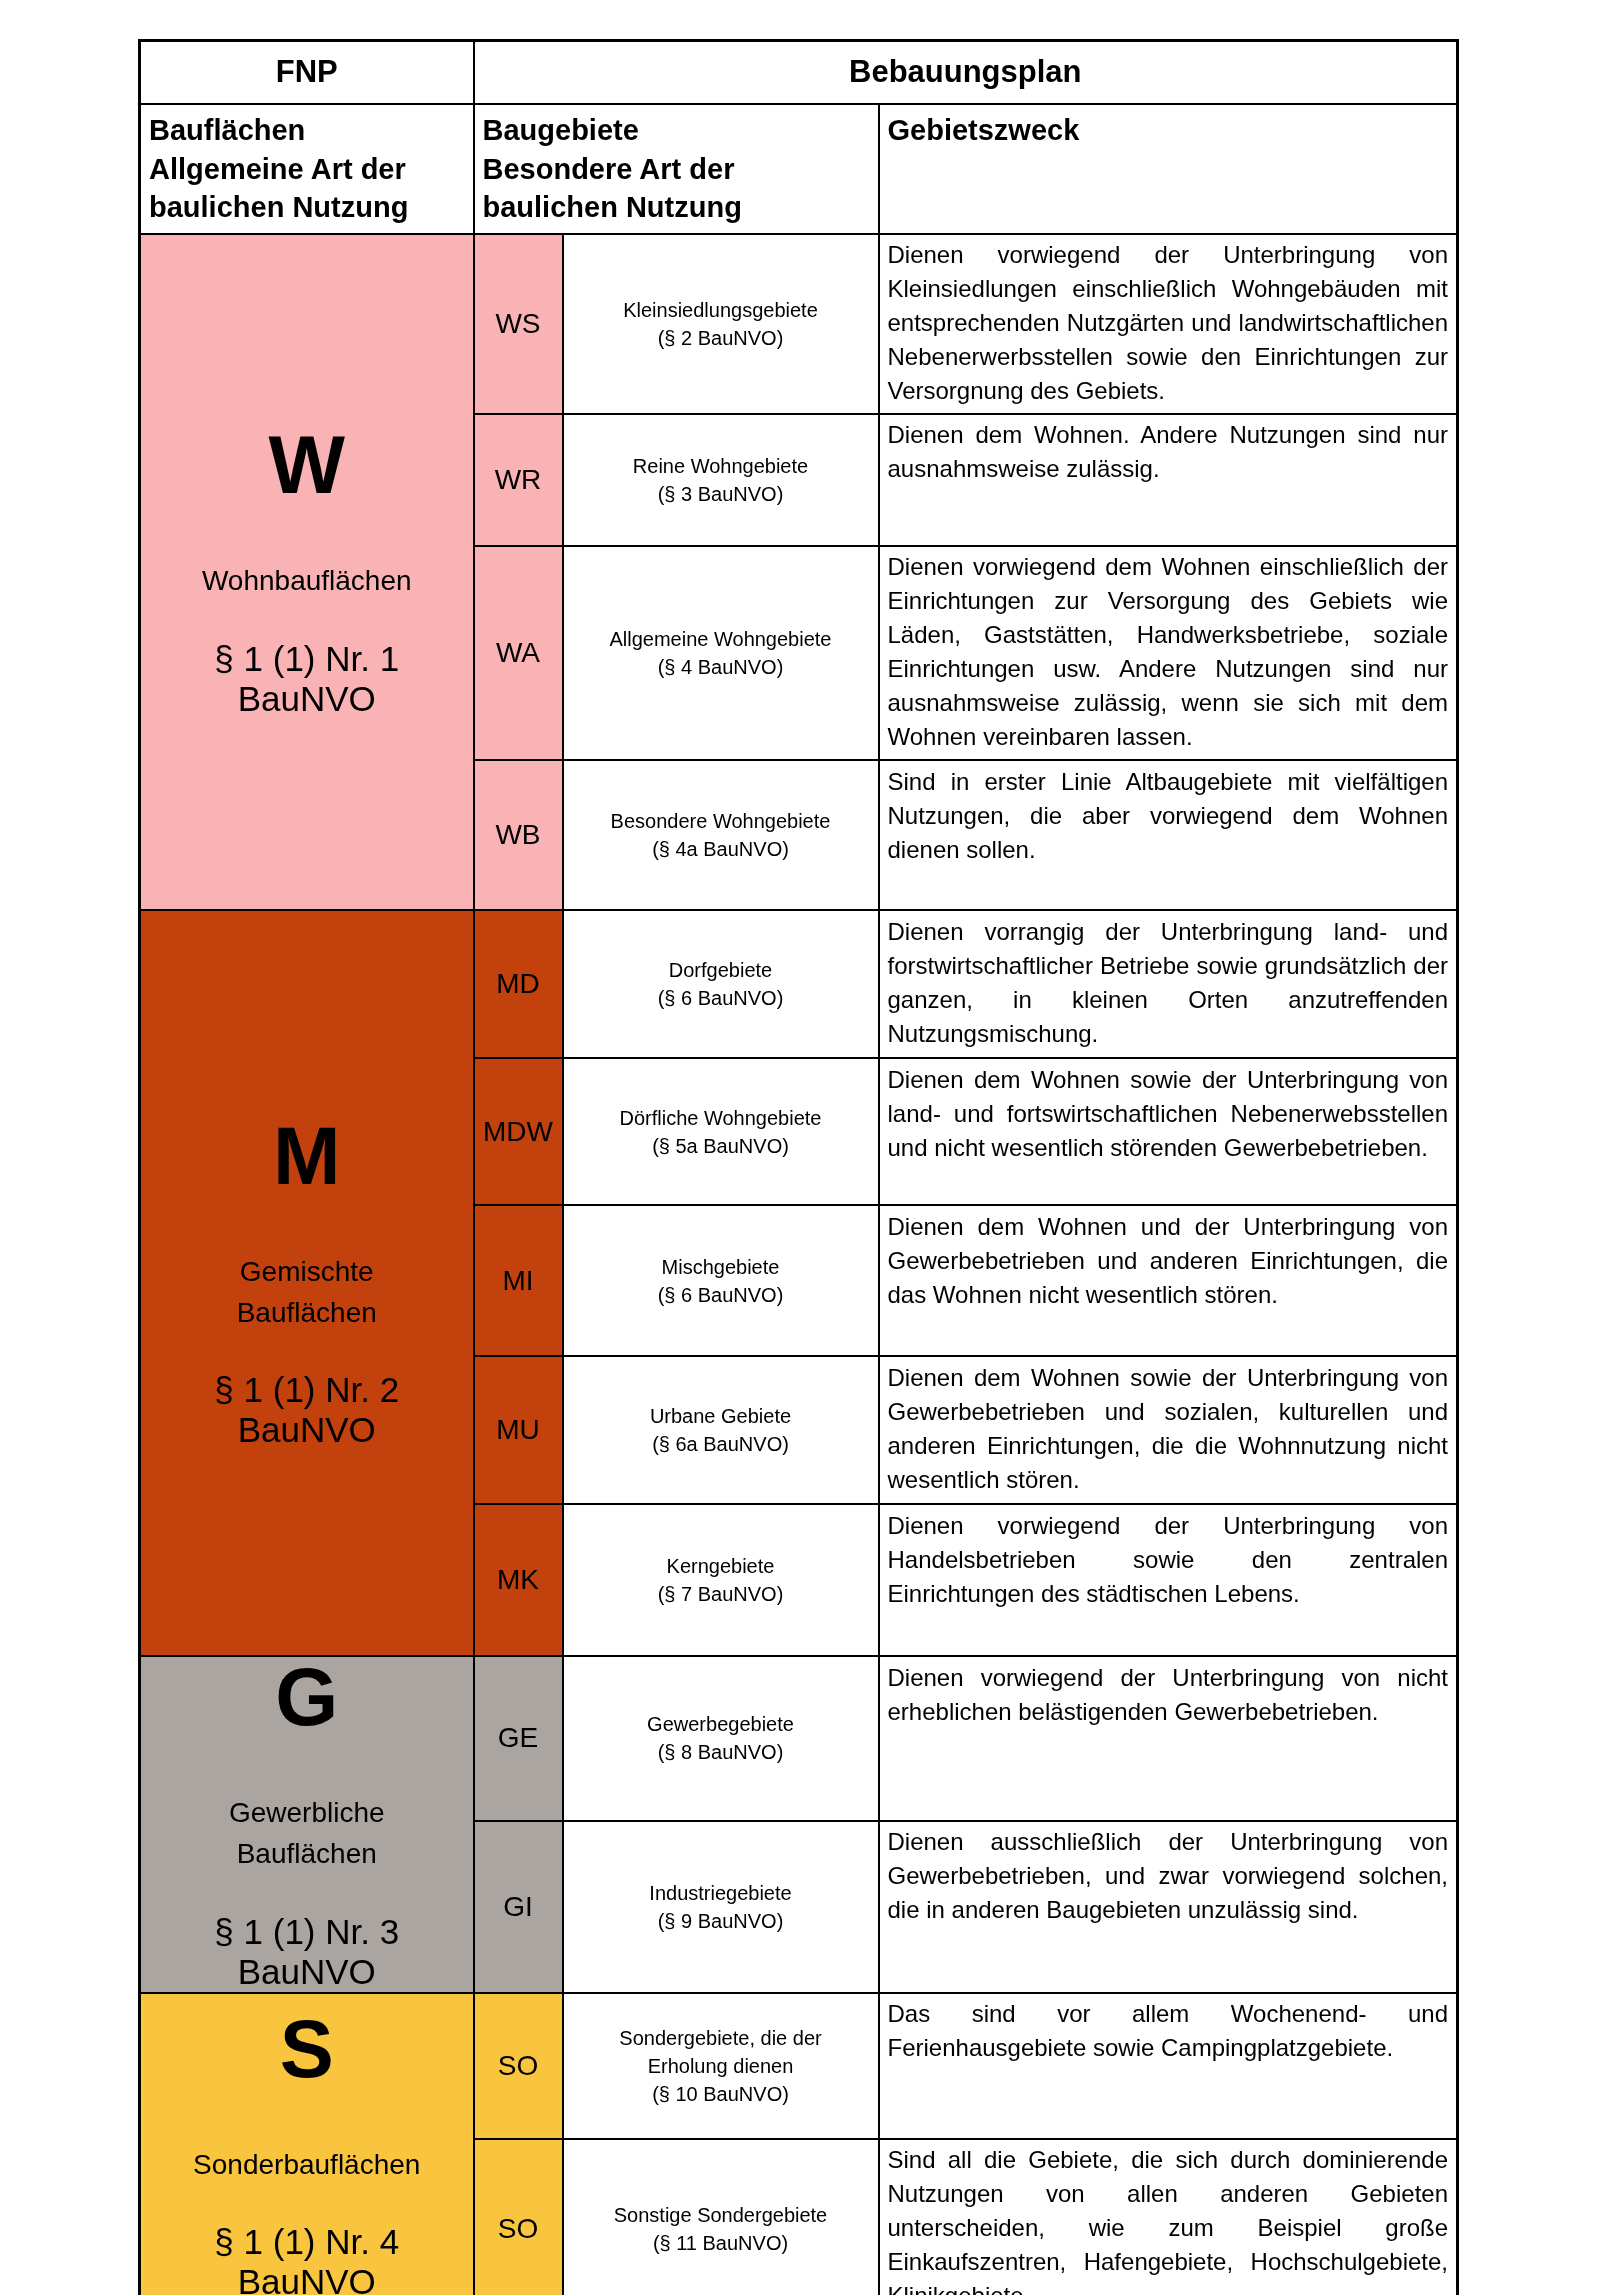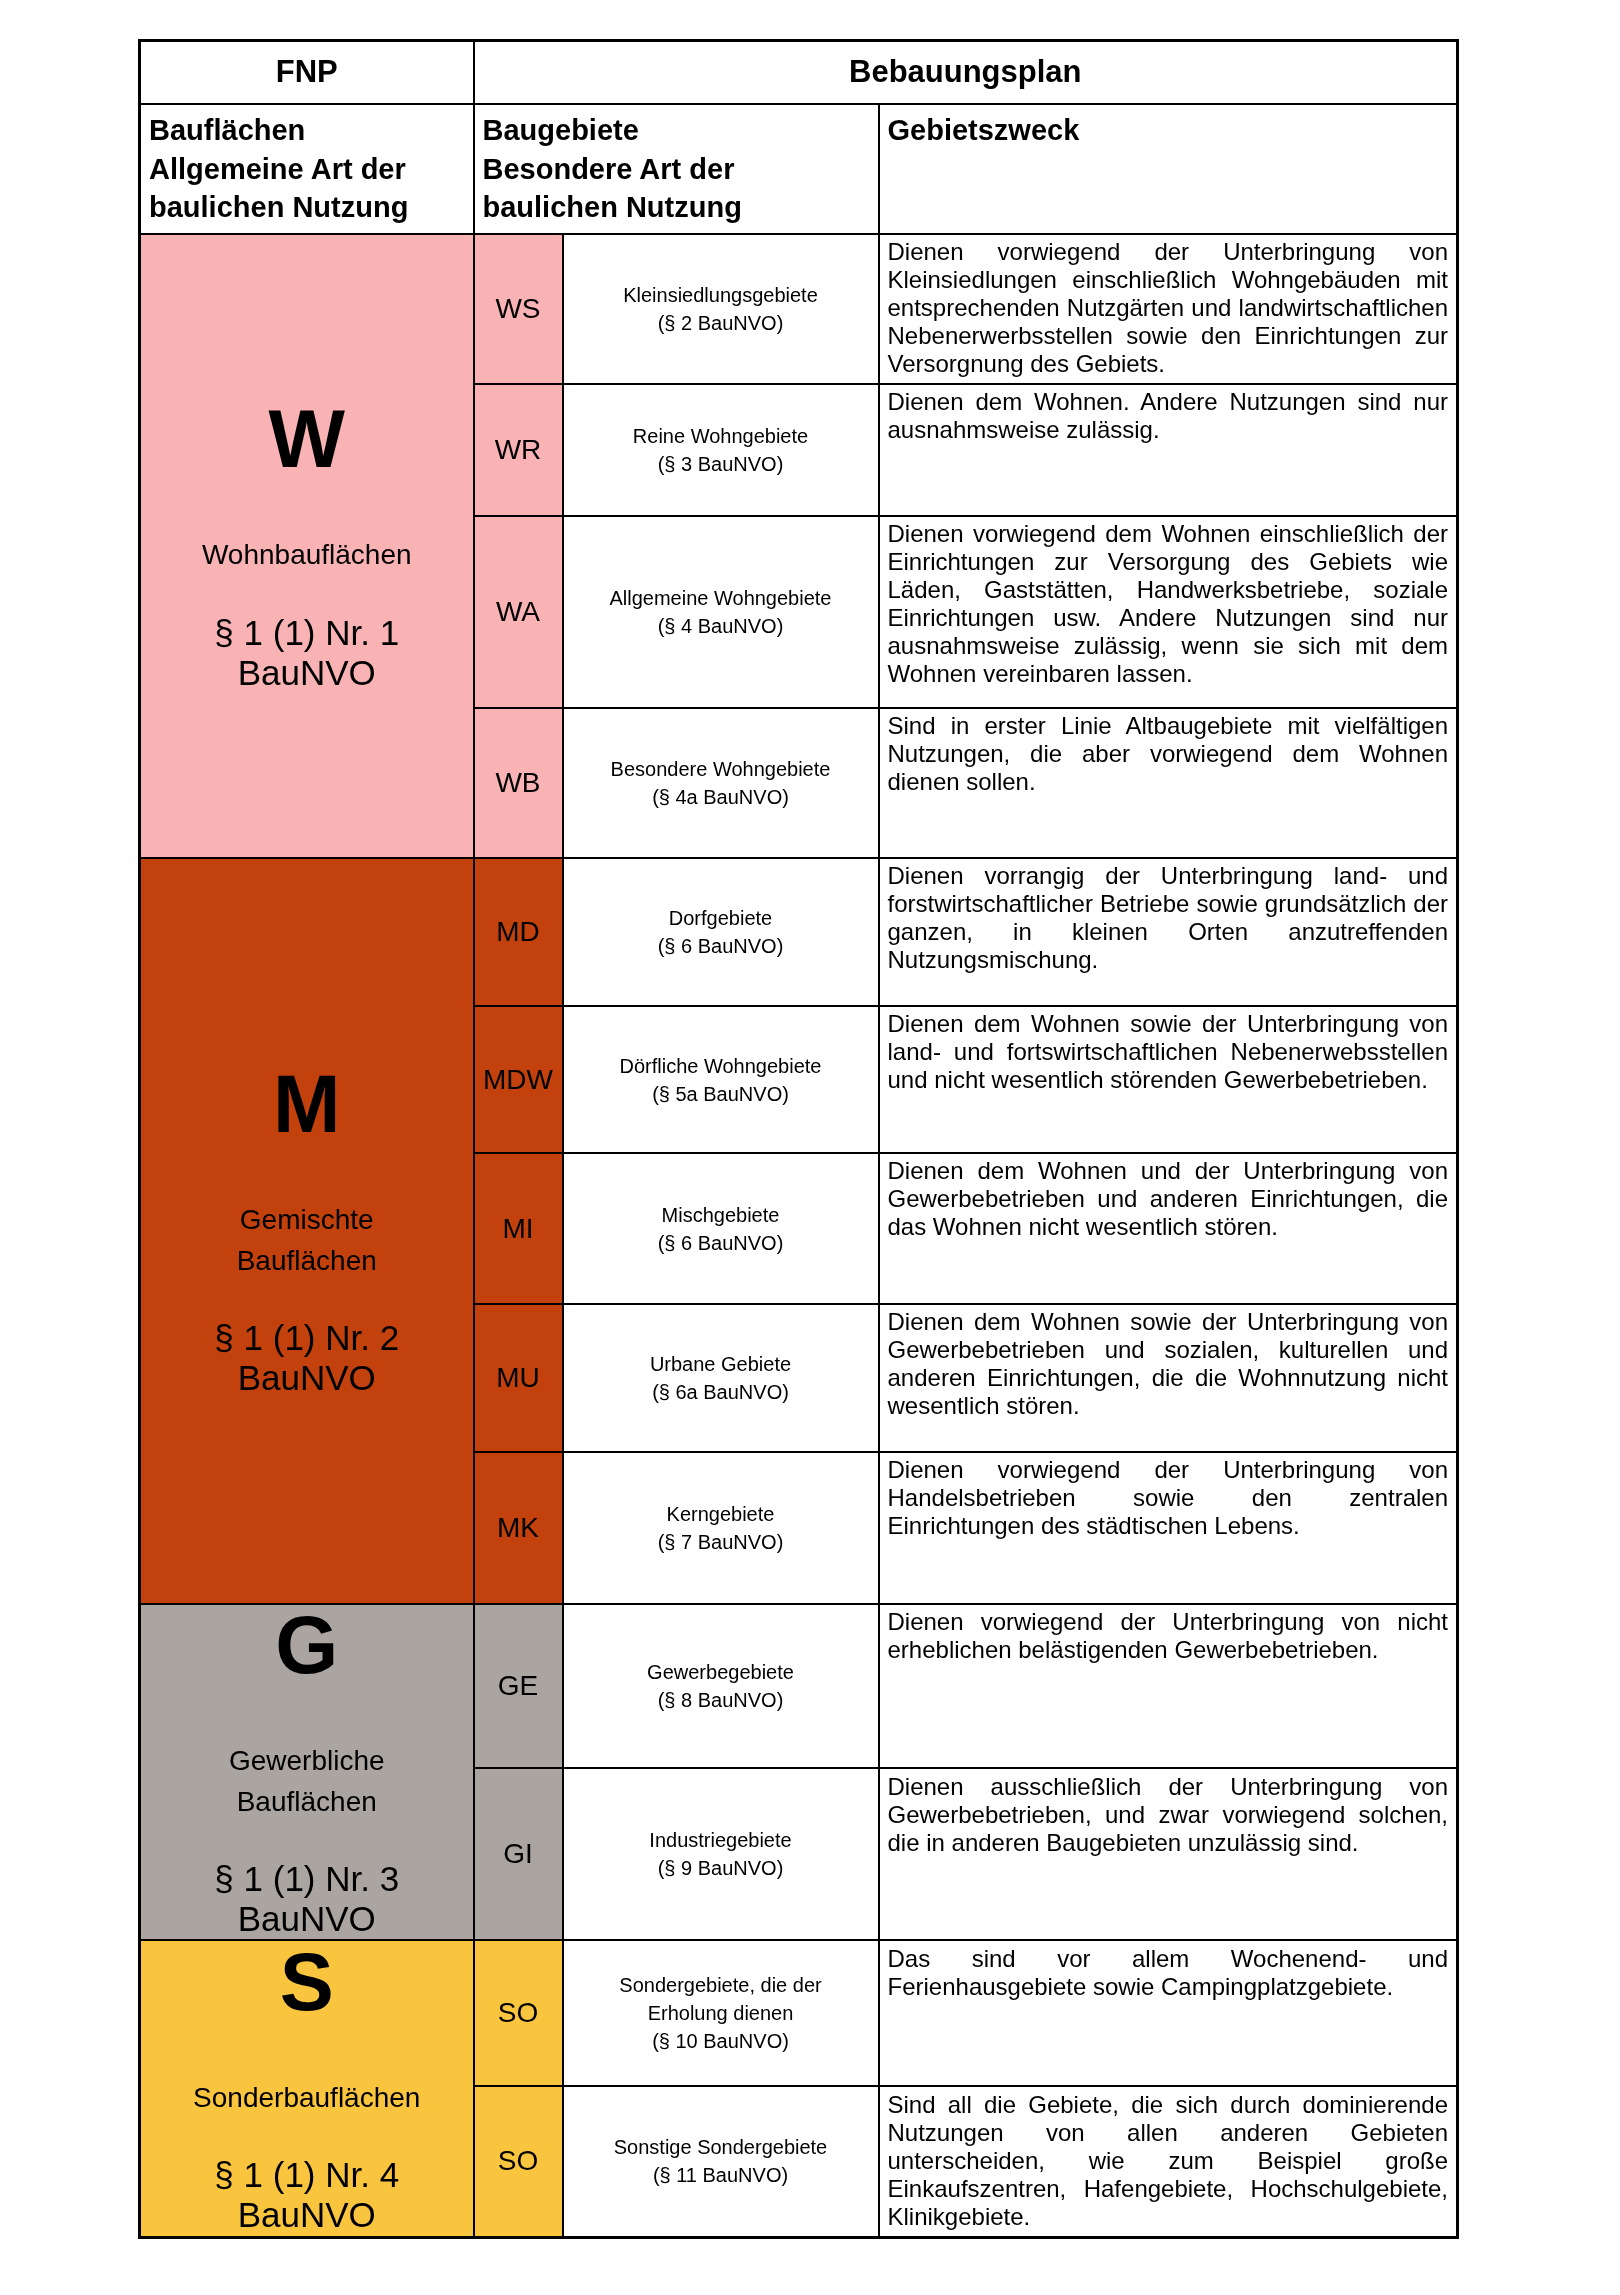--- a/index.html
+++ b/index.html
@@ -57,21 +57,21 @@
     vertical-align: middle;
     line-height: 1.4;
     white-space: pre-line;
     padding: 3.2px 6.5px;
   }
   .desc {
     font-size: 24px;
     text-align: justify;
     vertical-align: top;
     padding: 3.2px 8px 4.9px 8px;
-    line-height: 28px;
+    line-height: 34px;
   }
   .group {
     text-align: center;
     vertical-align: middle;
     padding: 0;
   }
   .gletter {
     font-size: 81px;
     font-weight: bold;
     line-height: 1;

